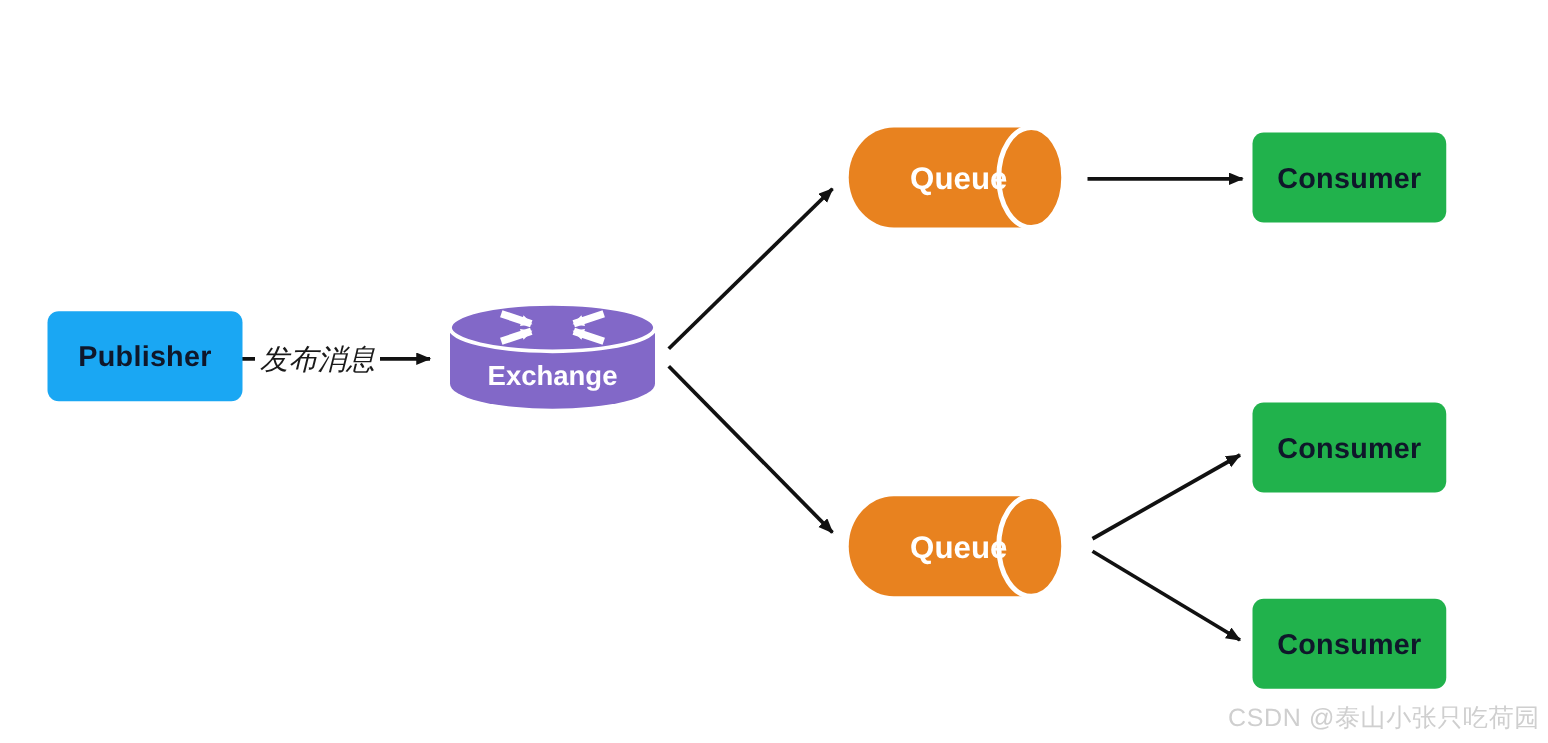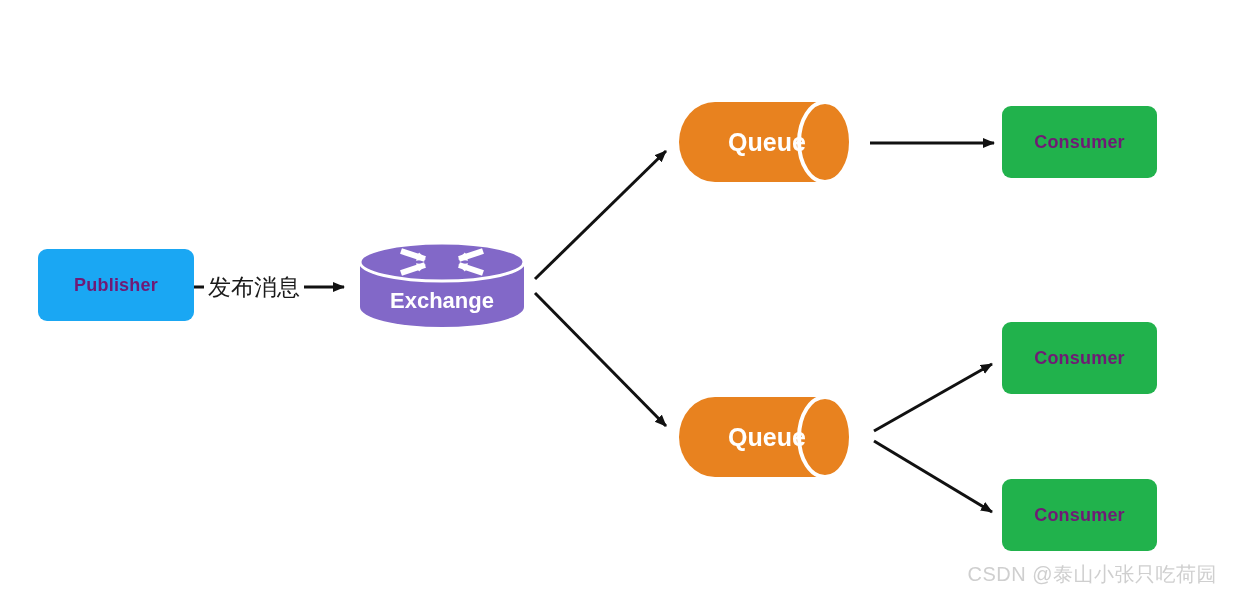--- a/index.html
+++ b/index.html
@@ -14,23 +14,23 @@
     height: 594px;
     background: #ffffff;
     overflow: hidden;
   }
   .node {
     position: absolute;
     display: flex;
     align-items: center;
     justify-content: center;
     border-radius: 9px;
-    color: #701a75;
+    color: #0f172a;
     font-weight: bold;
-    font-size: 18px;
+    font-size: 23px;
     letter-spacing: 0.2px;
   }
   .publisher {
     left: 7px; top: 249px;
     width: 156px; height: 72px;
     background: var(--c-publisher);
     margin-left: 31px;
   }
   .consumer {
     width: 155px; height: 72px;
@@ -64,24 +64,25 @@
 
   .edge-label {
     position: absolute;
     left: 204px; top: 272px;
     width: 100px;
     background: #ffffff;
     color: #1a1a1a;
     font-size: 23px;
     text-align: center;
     line-height: 30px;
+    font-style: italic;
   }
   .watermark {
     position: absolute;
-    right: 21px; bottom: 6px;
+    right: 6px; bottom: 6px;
     color: var(--c-watermark);
     font-size: 20px;
     letter-spacing: 0.5px;
   }
 </style>
 </head>
 <body>
 
 <div id="canvas">
 

